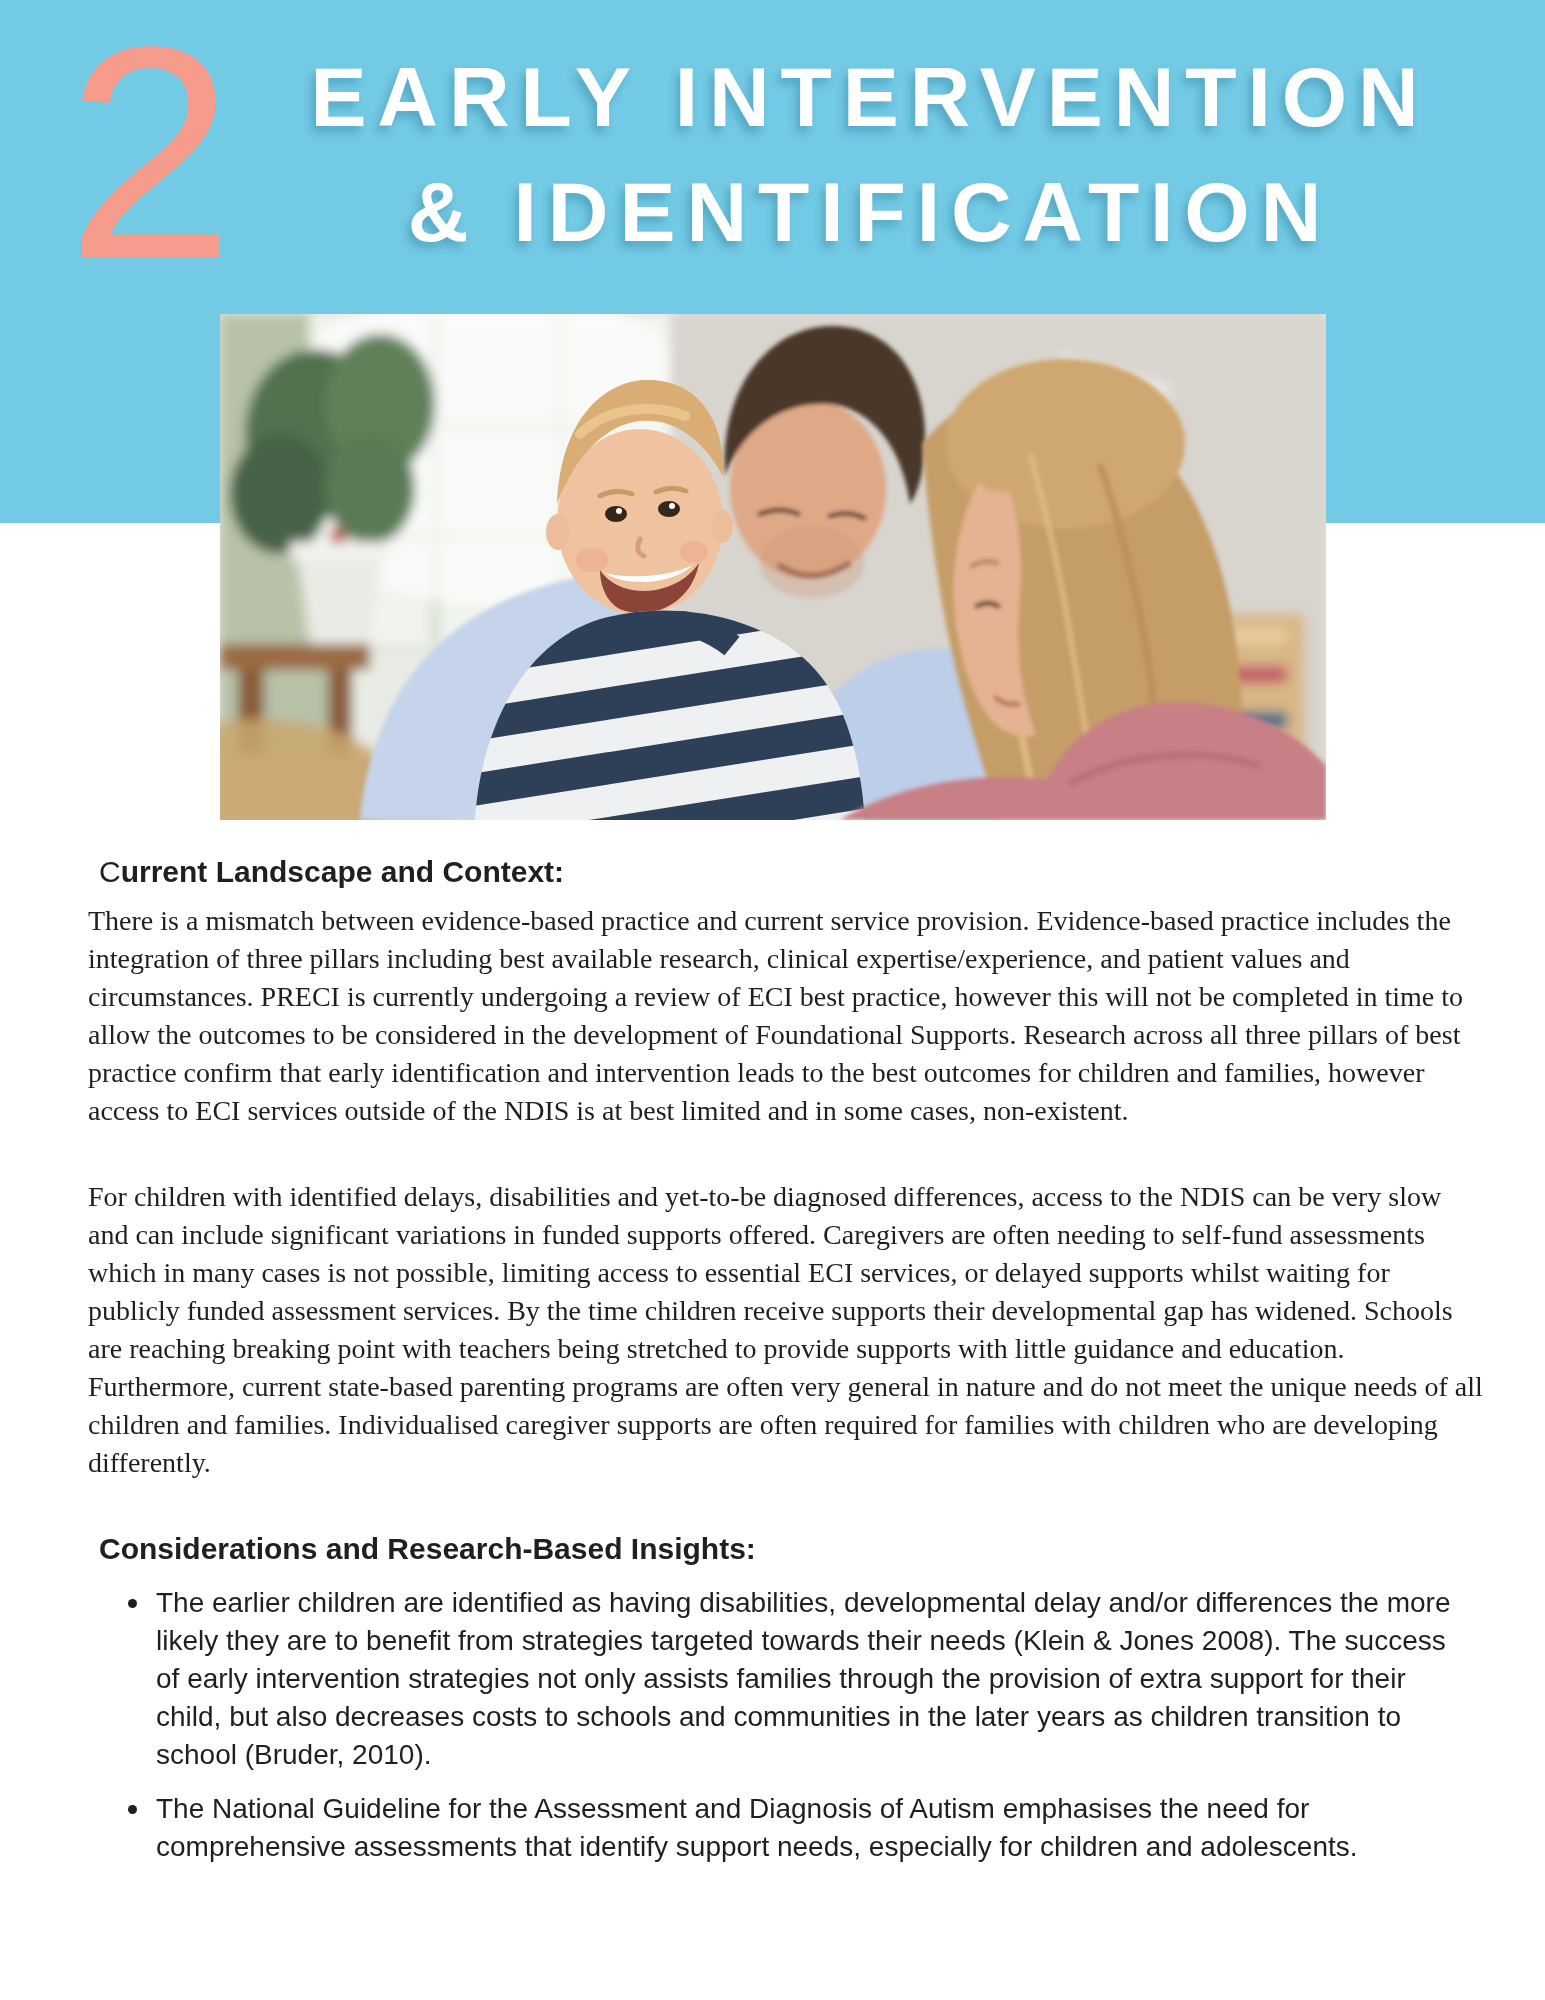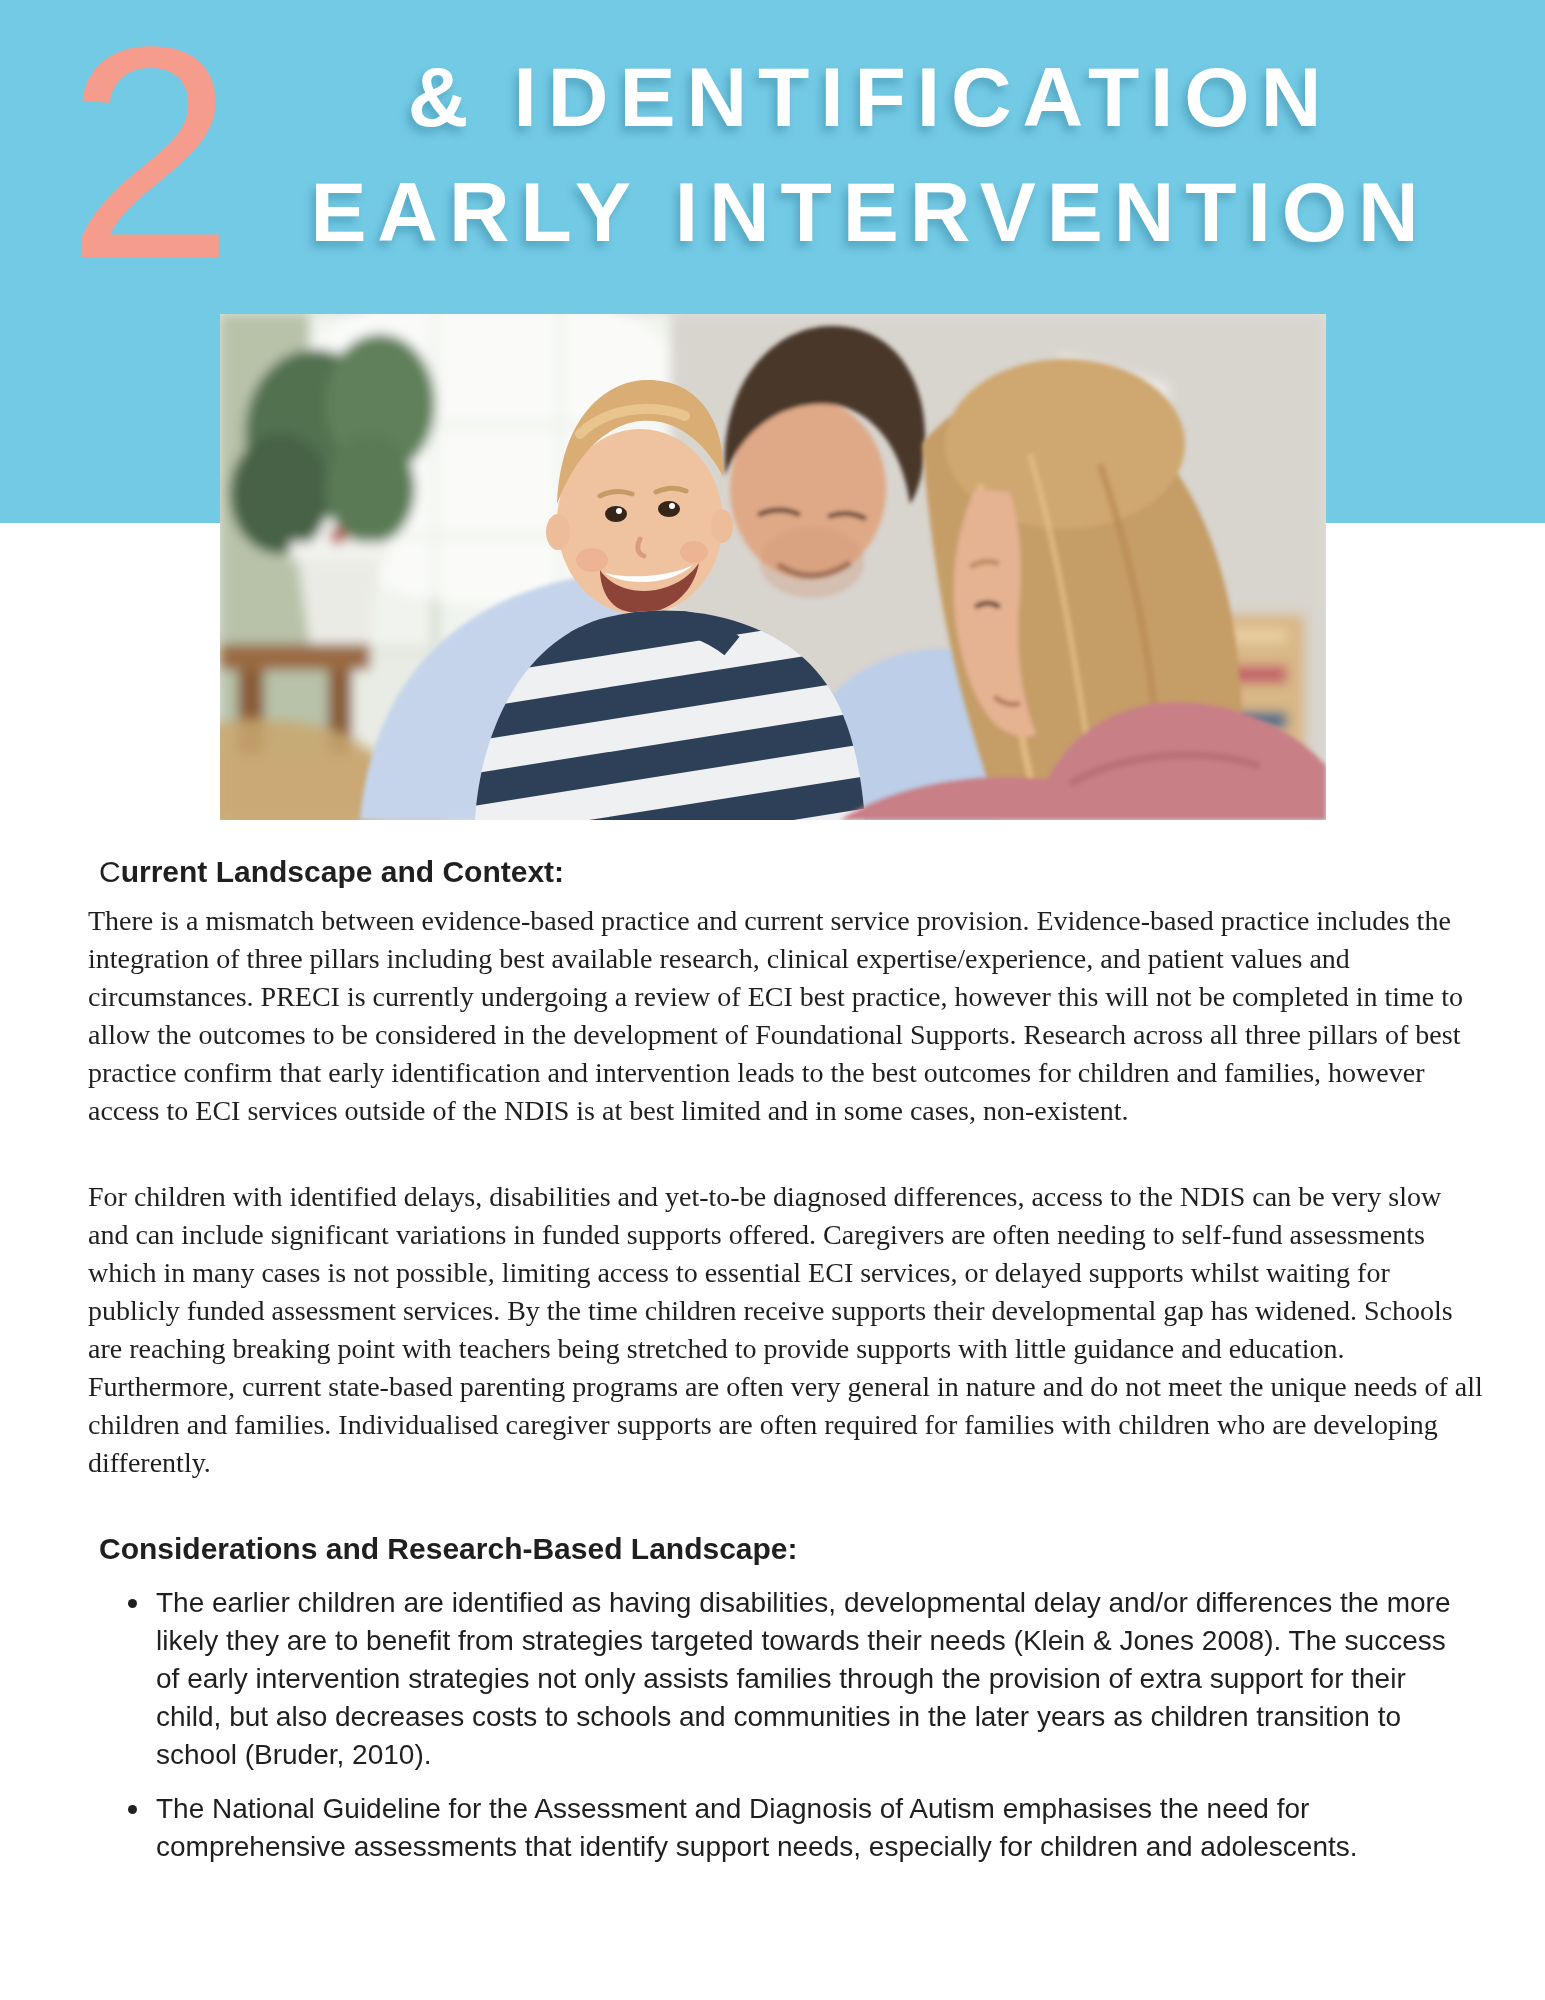--- a/index.html
+++ b/index.html
@@ -72,22 +72,22 @@
   }
 </style>
 </head>
 <body>
 
 <div class="page">
 
   <div class="hero">
     <div class="chapter-number">2</div>
     <div class="chapter-title">
+      <span class="line">EARLY INTERVENTION</span>
       <span class="line">&amp; IDENTIFICATION</span>
-      <span class="line">EARLY INTERVENTION</span>
     </div>
   </div>
 
   <div class="photo-frame">
     <svg viewBox="0 0 1106 506" preserveAspectRatio="none">
       <defs>
         <filter id="bgBlur" x="-10%" y="-10%" width="120%" height="120%">
             <feGaussianBlur stdDeviation="6"></feGaussianBlur>
           </filter>
         <filter id="softBlur" x="-10%" y="-10%" width="120%" height="120%">
@@ -191,21 +191,21 @@
   </div>
 
   <div class="content">
 
     <h2 class="section-heading"><span class="lead">C</span><span>urrent Landscape and Context:</span></h2>
 
     <p class="para">There is a mismatch between evidence-based practice and current service provision. Evidence-based practice includes the integration of three pillars including best available research, clinical expertise/experience, and patient values and circumstances. PRECI is currently undergoing a review of ECI best practice, however this will not be completed in time to allow the outcomes to be considered in the development of Foundational Supports. Research across all three pillars of best practice confirm that early identification and intervention leads to the best outcomes for children and families, however access to ECI services outside of the NDIS is at best limited and in some cases, non-existent.</p>
 
     <p class="para last">For children with identified delays, disabilities and yet-to-be diagnosed differences, access to the NDIS can be very slow and can include significant variations in funded supports offered. Caregivers are often needing to self-fund assessments which in many cases is not possible, limiting access to essential ECI services, or delayed supports whilst waiting for publicly funded assessment services. By the time children receive supports their developmental gap has widened. Schools are reaching breaking point with teachers being stretched to provide supports with little guidance and education. Furthermore, current state-based parenting programs are often very general in nature and do not meet the unique needs of all children and families. Individualised caregiver supports are often required for families with children who are developing differently.</p>
 
-    <h2 class="section-heading insights-heading">Considerations and Research-Based Landscape:</h2>
+    <h2 class="section-heading insights-heading">Considerations and Research-Based Insights:</h2>
 
     <ul class="bullets">
       <li>
         <span class="dot"></span>
         <span>The earlier children are identified as having disabilities, developmental delay and/or differences the more likely they are to benefit from strategies targeted towards their needs (Klein &amp; Jones 2008). The success of early intervention strategies not only assists families through the provision of extra support for their child, but also decreases costs to schools and communities in the later years as children transition to school (Bruder, 2010).</span>
       </li>
       <li>
         <span class="dot"></span>
         <span>The National Guideline for the Assessment and Diagnosis of Autism emphasises the need for comprehensive assessments that identify support needs, especially for children and adolescents.</span>
       </li>

